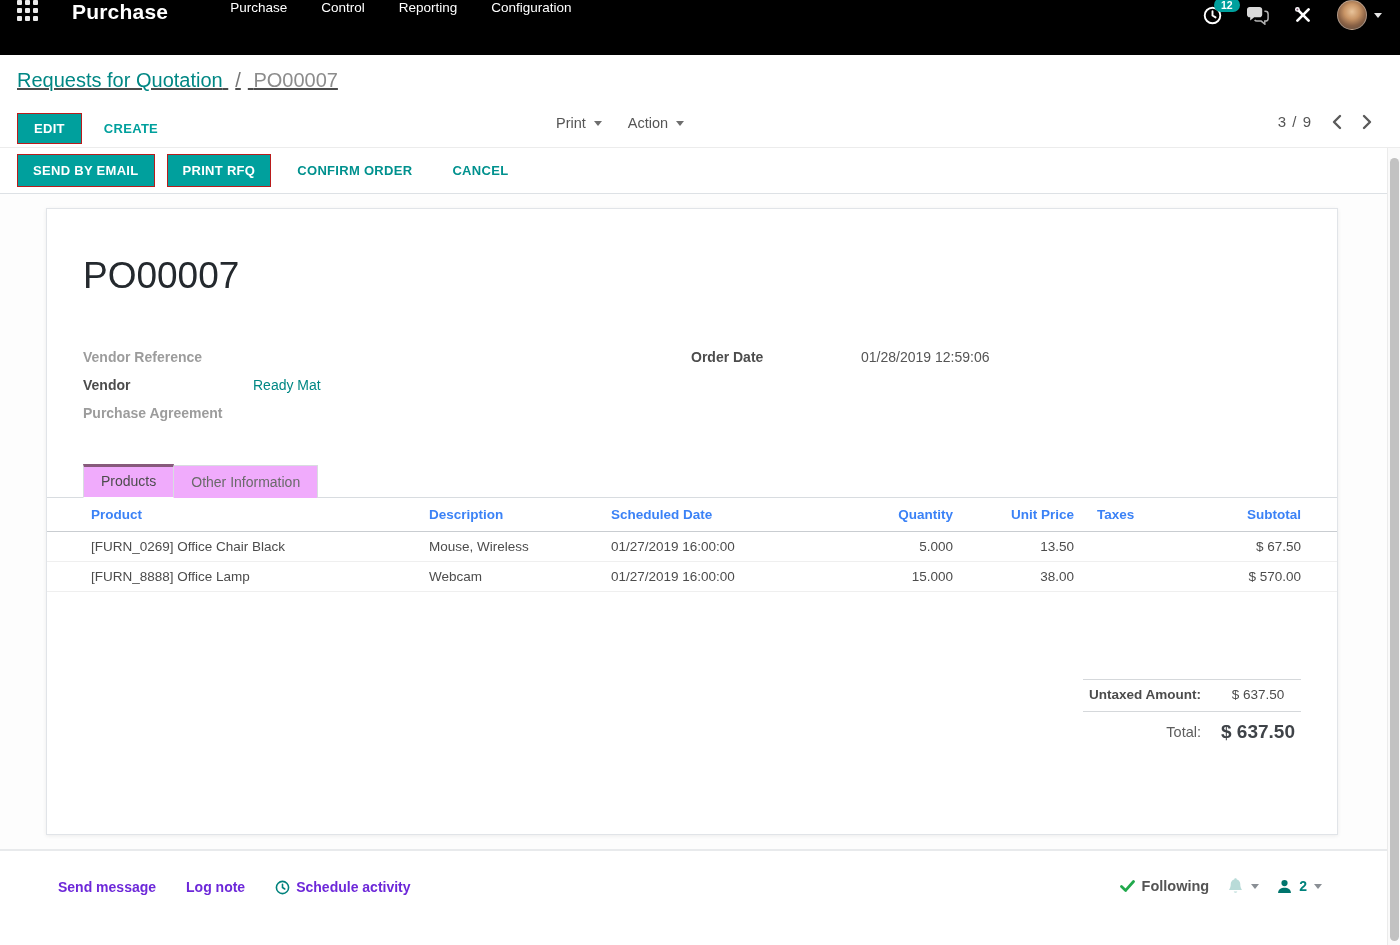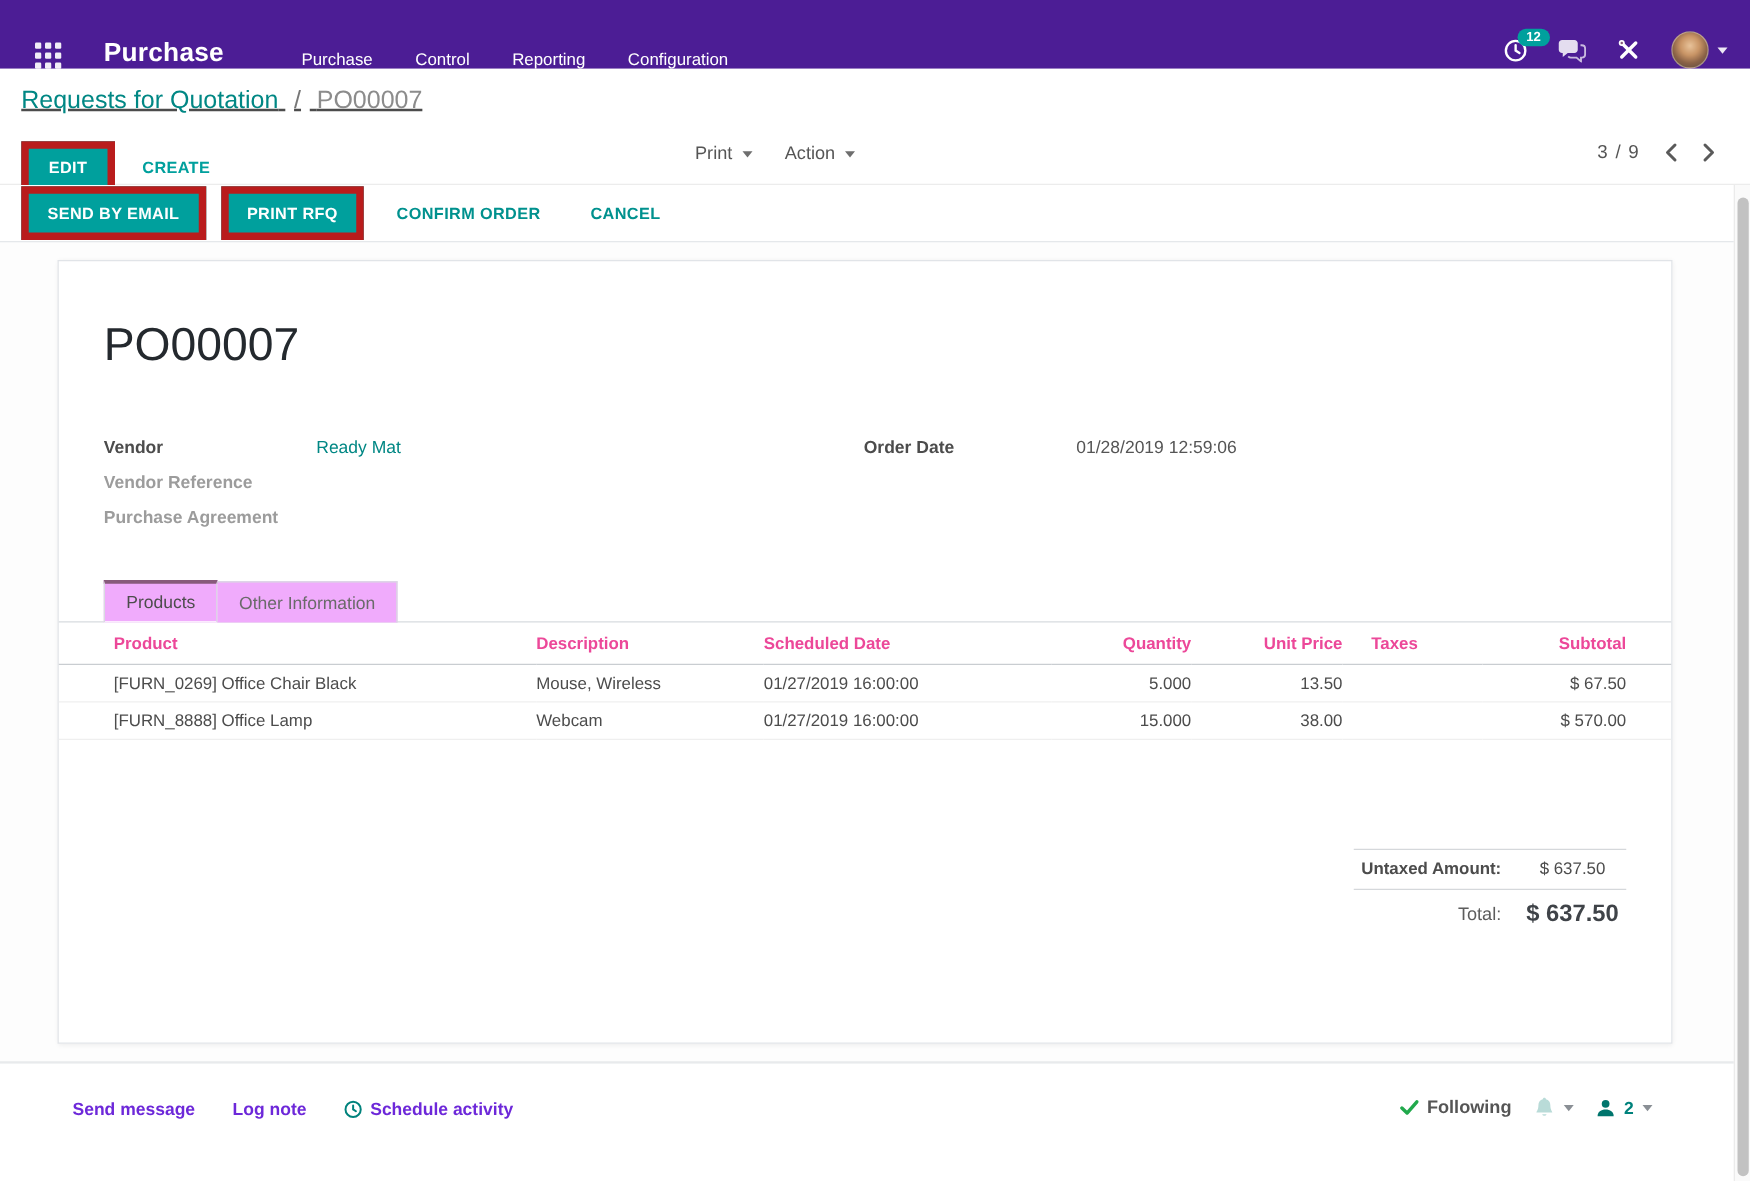--- a/index.html
+++ b/index.html
@@ -1,21 +1,21 @@
 <!DOCTYPE html>
 <html><head>
 <meta charset="utf-8">
 <style>
   * { margin:0; padding:0; box-sizing:border-box; }
   html,body { width:1400px; height:945px; overflow:hidden; }
   body { font-family:"Liberation Sans","DejaVu Sans",sans-serif; background:#fff; color:#4c4c4c; }
   .page { position:relative; width:1400px; height:945px; background:#fdfdfd; }
 
   
-  .navbar { position:absolute; top:0; left:0; right:0; height:55px; background:#4c1d95; display:flex; align-items:flex-end;padding-left:11px; }
+  .navbar { position:absolute; top:0; left:0; right:0; height:55px; background:#000000; display:flex; align-items:flex-start; }
   .grid-icon { display:grid; grid-template-columns:repeat(3,5px); grid-template-rows:repeat(3,5px); gap:3px; margin:0 0 0 17px; cursor:pointer; }
   .grid-icon span { width:5px; height:5px; background:rgba(255,255,255,.92); border-radius:1px; }
   .brand { color:#fff; font-size:21px; font-weight:700; margin-left:34px; letter-spacing:.2px; cursor:pointer; }
   .nav-menu { display:flex; margin-left:62px; gap:34px; }
   .nav-menu .nav-item { color:#fff; font-size:13.5px; cursor:pointer; }
   .nav-right { margin-left:auto; display:flex; align-items:center; gap:24px; padding-right:18px; }
   .nav-icon-btn { position:relative; display:flex; align-items:center; cursor:pointer; }
   .badge-pill { position:absolute; top:-8px; left:11px; background:#00A09D; color:#fff; font-size:10.5px; font-weight:700; border-radius:9px; padding:2px 7px; line-height:1; }
   .avatar-wrap { display:flex; align-items:center; gap:7px; cursor:pointer; }
   .avatar { width:30px; height:30px; border-radius:50%; background:radial-gradient(circle at 50% 38%, #e8c39a 0%, #c99566 34%, #8a6246 62%, #55463c 100%); border:1px solid rgba(255,255,255,.35); }
@@ -23,21 +23,21 @@
   .caret.white { color:rgba(255,255,255,.9); }
   .caret.gray { color:#8a8f95; }
 
   
   .control-panel { position:absolute; top:55px; left:0; right:0; height:93px; background:#fff; border-bottom:1px solid #ececec; }
   .breadcrumb { position:absolute; top:14px; left:17px; font-size:20px;text-decoration:underline; }
   .breadcrumb .bc-link { color:#008784; cursor:pointer; }
   .breadcrumb .bc-sep { color:#777; margin:0 7px; }
   .breadcrumb .bc-current { color:#8c8c8c; }
   .cp-buttons { position:absolute; top:58px; left:17px; display:flex; align-items:center; gap:22px; }
-  .btn-primary { background:#00A09D; color:#fff; border:6px solid #b91c1c; font-size:13px; font-weight:700; padding:7px 16px; letter-spacing:.3px; cursor:pointer; font-family:inherit; }
+  .btn-primary { background:#00A09D; color:#fff; border:1px solid #b91c1c; font-size:13px; font-weight:700; padding:7px 16px; letter-spacing:.3px; cursor:pointer; font-family:inherit; }
   .btn-link-teal { background:none; border:none; color:#00A09D; font-size:13px; font-weight:700; letter-spacing:.3px; cursor:pointer; font-family:inherit; }
   .cp-dropdowns { position:absolute; top:60px; left:556px; display:flex; gap:26px; align-items:center; }
   .dropdown-toggle { display:flex; align-items:center; gap:8px; color:#555; font-size:14.5px; cursor:pointer; }
   .dropdown-toggle .caret { color:#6e6e6e; }
   .pager { position:absolute; top:58px; right:28px; display:flex; align-items:center; gap:20px; }
   .pager-count { color:#555; font-size:15px; letter-spacing:1px; cursor:pointer; }
   .pager-arrow { cursor:pointer; display:flex; align-items:center; }
 
   
   .statusbar { position:absolute; top:148px; left:0; right:0; height:46px; background:#fff; border-bottom:1px solid #dde1e5; display:flex; align-items:center; }
@@ -61,21 +61,21 @@
   .field-label.muted { color:#9c9c9c; }
   .field-value { color:#555; }
   .field-value.link { color:#008784; cursor:pointer; }
 
   .tabs-bar { position:absolute; top:254px; left:0; width:100%; height:35px; border-bottom:1px solid #d8dce0; padding-left:36px; display:flex; align-items:flex-end; }
   .tab { font-size:14px; padding:8px 17px; border:1px solid #d8dce0; border-bottom:none; color:#6a6a6a; cursor:pointer; background:#f0abfc; position:relative; top:1px; }
   .tab.active { color:#4c4c4c; border-top:3px solid #875A7B; padding-top:6px; border-bottom:1px solid #fff; }
   .tab + .tab { border-left:none; }
 
   .lines-table { position:absolute; top:289px; left:0; width:100%; border-collapse:collapse; font-size:13.5px; }
-  .lines-table th { font-weight:700; color:#ec4899; text-align:left; padding:9px 0 9px 0; border-bottom:1px solid #c9cdd1; }
+  .lines-table th { font-weight:700; color:#3b82f6; text-align:left; padding:9px 0 9px 0; border-bottom:1px solid #c9cdd1; }
   .lines-table td { color:#4c4c4c; padding:7px 0; border-bottom:1px solid #efefef; }
   .lines-table .pad-first { padding-left:44px; }
   .lines-table .num { text-align:right; }
   .lines-table .taxes-col { padding-left:23px; }
   .lines-table .subtotal-col { padding-right:36px; text-align:right; }
   .lines-table tbody tr { cursor:pointer; }
 
   .totals { position:absolute; top:470px; right:36px; width:218px; font-size:13.5px; }
   .totals .t-row { display:flex; height:29px; align-items:center; border-top:1px solid #d5d8db; }
   .totals .t-row.no-border { border-top:none; }
@@ -197,26 +197,26 @@
       <button class="sb-btn-flat">CANCEL</button>
     </div>
   </div>
 
   <div class="content">
     <div class="sheet">
       <div class="doc-title">PO00007</div>
 
       <div class="fields-left">
         <div class="field-row">
+          <span class="field-label muted">Vendor Reference</span>
+          <span class="field-value"></span>
+        </div>
+        <div class="field-row">
           <span class="field-label">Vendor</span>
           <span class="field-value link">Ready Mat</span>
-        </div>
-        <div class="field-row">
-          <span class="field-label muted">Vendor Reference</span>
-          <span class="field-value"></span>
         </div>
         <div class="field-row">
           <span class="field-label muted">Purchase Agreement</span>
           <span class="field-value"></span>
         </div>
       </div>
 
       <div class="fields-right">
         <div class="field-row">
           <span class="field-label">Order Date</span>

